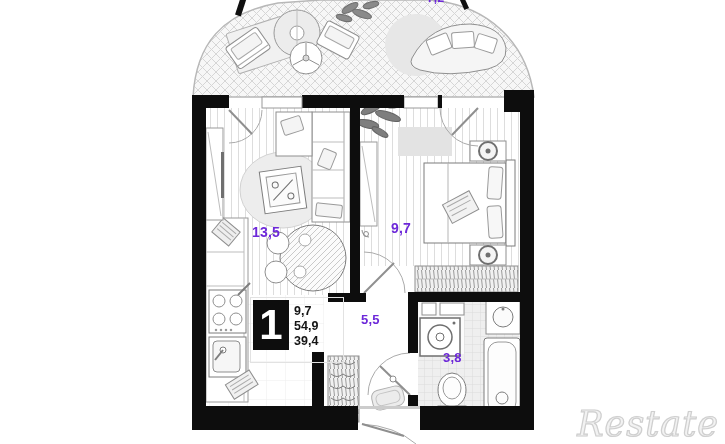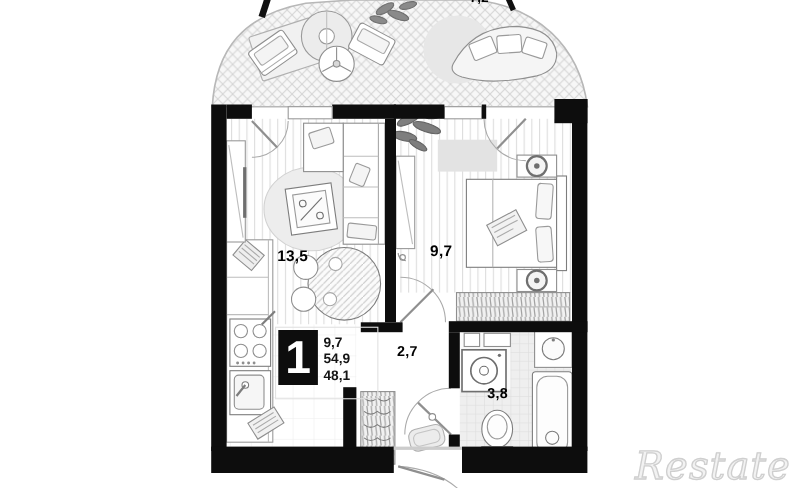--- a/index.html
+++ b/index.html
@@ -2,21 +2,21 @@
 <html><head>
 <meta charset="utf-8">
 <style>
   html,body{margin:0;padding:0;background:#ffffff;}
   #canvas{
     position:relative;width:725px;height:444px;background:#ffffff;
     overflow:hidden;font-family:"Liberation Sans",sans-serif;
   }
   #plan-svg{position:absolute;left:0;top:0;}
   .arealabel{
-    position:absolute;font-weight:bold;color:#000000;font-size:13px;
+    position:absolute;font-weight:bold;color:#6d28d9;font-size:13px;
     letter-spacing:.2px;white-space:nowrap;
   }
   .arealabel.big{font-size:14px;}
   #label-balcony{top:-9px;left:427px;font-size:12px;}
   #label-living{top:224px;left:252px;}
   #label-bedroom{top:220px;left:391px;}
   #label-hall{top:312px;left:361px;}
   #label-bath{top:350px;left:443px;}
   #info-block{
     position:absolute;left:250px;top:297px;width:88px;height:60px;
@@ -314,26 +314,26 @@
       <rect x="408" y="302" width="10" height="51"></rect>
       <rect x="408" y="395" width="10" height="13"></rect>
       <rect x="312" y="352" width="12" height="56"></rect>
       <rect x="358" y="406" width="62" height="3" fill="#cccccc"></rect>
     </g>
   </svg>
 
   <div class="arealabel" id="label-balcony">7,2</div>
   <div class="arealabel big" id="label-living">13,5</div>
   <div class="arealabel big" id="label-bedroom">9,7</div>
-  <div class="arealabel" id="label-hall">2,7</div>
+  <div class="arealabel" id="label-hall">5,5</div>
   <div class="arealabel" id="label-bath">3,8</div>
 
   <div id="info-block">
     <div id="rooms-badge">1</div>
     <div id="info-values">
       <div class="info-line">9,7</div>
       <div class="info-line">54,9</div>
-      <div class="info-line">48,1</div>
+      <div class="info-line">39,4</div>
     </div>
   </div>
 
   <div id="watermark">Restate</div>
 </div>
 
 </body></html>

